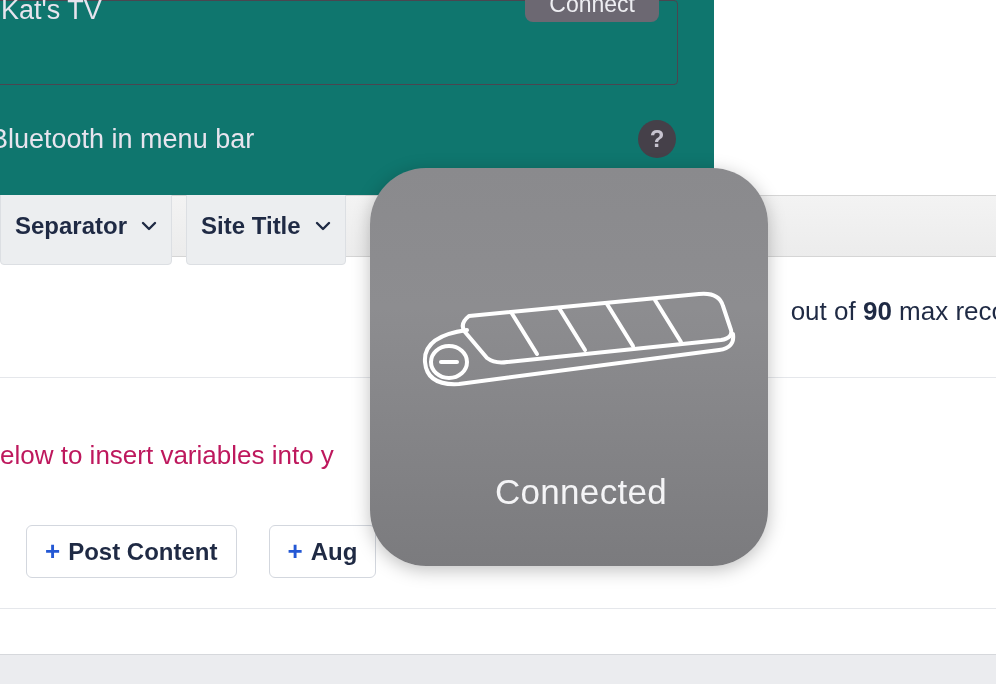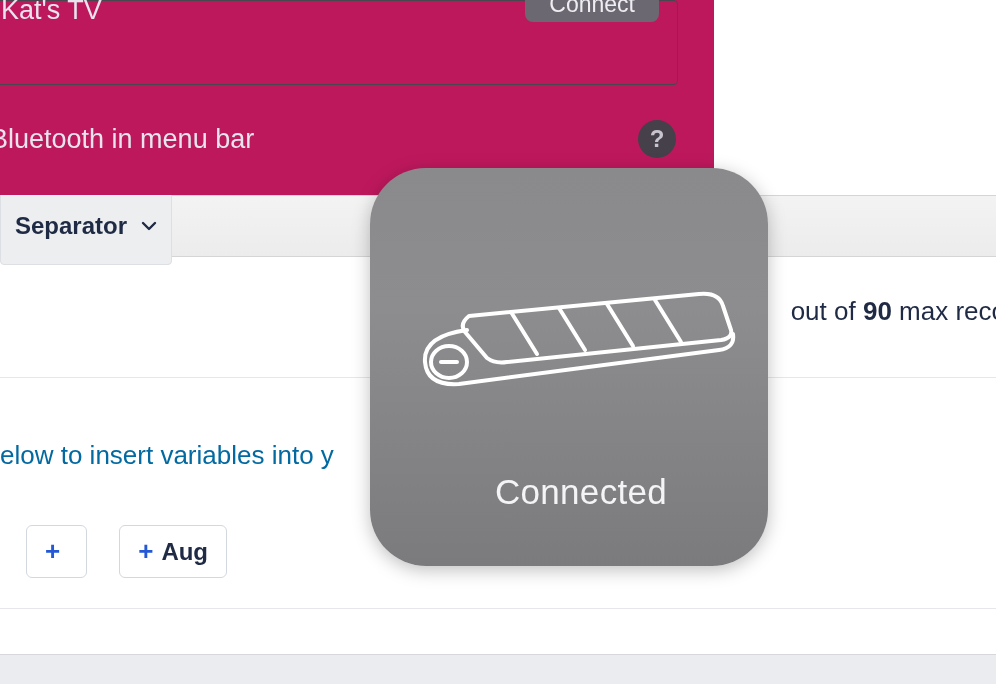--- a/index.html
+++ b/index.html
@@ -72,21 +72,21 @@
     white-space: nowrap;
   }
   .info-row .max-num { font-weight: 800; }
 
   
   .instr-row {
     position: absolute;
     top: 440px;
     left: 0;
     font-size: 26px;
-    color: #0369a1;
+    color: #be185d;
     white-space: nowrap;
   }
 
   
   .pill-row {
     position: absolute;
     top: 525px;
     left: 26px;
     display: flex;
     gap: 32px;
@@ -121,21 +121,21 @@
     border-top: 1px solid #d6d8dc;
   }
 
   
   .bt-panel {
     position: absolute;
     top: 0;
     left: 0;
     width: 714px;
     height: 195px;
-    background: #be185d;
+    background: #0f766e;
     border-bottom-right-radius: 18px;
     overflow: hidden;
     color: #e8e5ee;
   }
   .bt-device-row {
     position: absolute;
     top: 0;
     left: -16px;
     right: 36px;
     height: 85px;
@@ -227,35 +227,44 @@
 
 <div class="toolbar-strip">
   <button class="chip">
     <span>Separator</span>
     <span class="chev">
       <svg viewBox="0 0 16 16" width="16" height="16">
           <path d="M2 5 L8 11 L14 5" fill="none" stroke="#1f2a44" stroke-width="2.4" stroke-linecap="round" stroke-linejoin="round"></path>
         </svg>
     </span>
   </button>
+  <button class="chip">
+    <span>Site Title</span>
+    <span class="chev">
+      <svg viewBox="0 0 16 16" width="16" height="16">
+          <path d="M2 5 L8 11 L14 5" fill="none" stroke="#1f2a44" stroke-width="2.4" stroke-linecap="round" stroke-linejoin="round"></path>
+        </svg>
+    </span>
+  </button>
 </div>
 
 <div class="divider-h" style="top:377px;"></div>
 
 <div class="info-row">
   <span class="right-frag">
     <span>out of </span><span class="max-num">90</span><span> max reco</span>
   </span>
 </div>
 
 <div class="instr-row">elow to insert variables into y</div>
 
 <div class="pill-row">
   <button class="pill">
     <span class="plus">+</span>
+    <span>Post Content</span>
   </button>
   <button class="pill">
     <span class="plus">+</span>
     <span>Aug</span>
   </button>
 </div>
 
 <div class="divider-h" style="top:608px;"></div>
 
 <div class="bottom-bar"></div>

